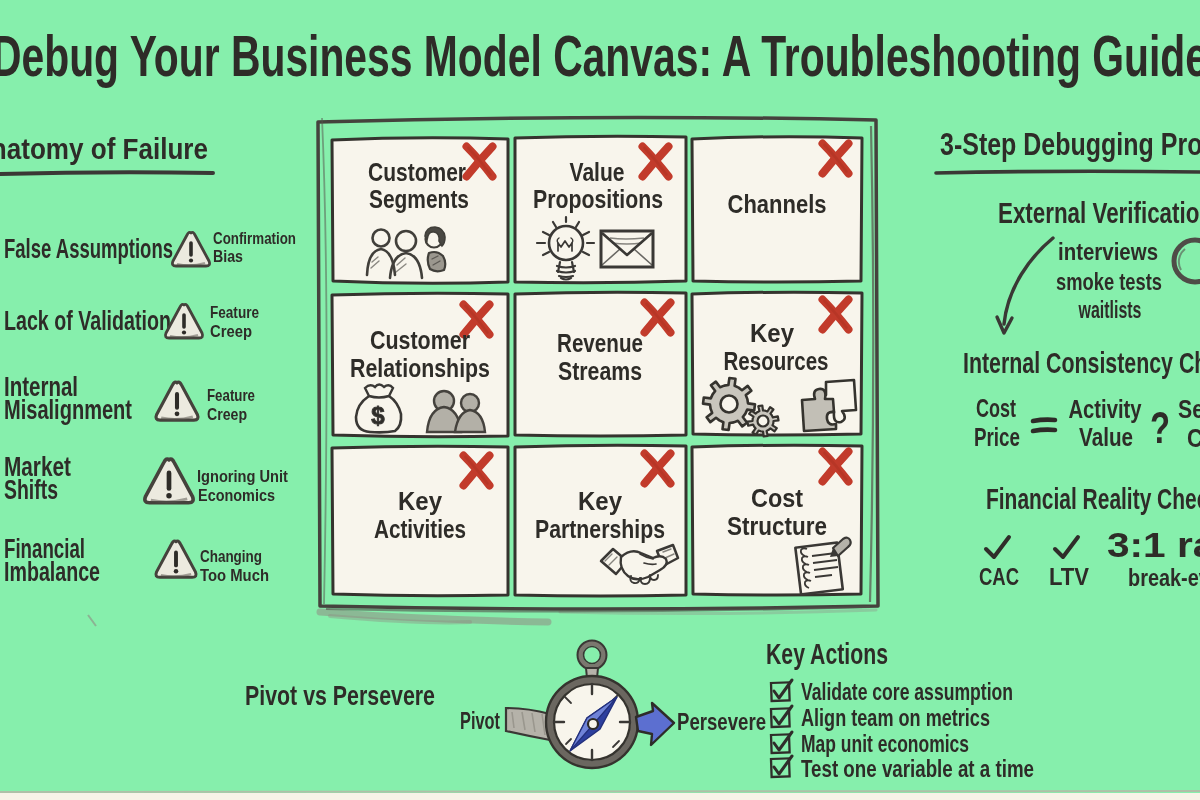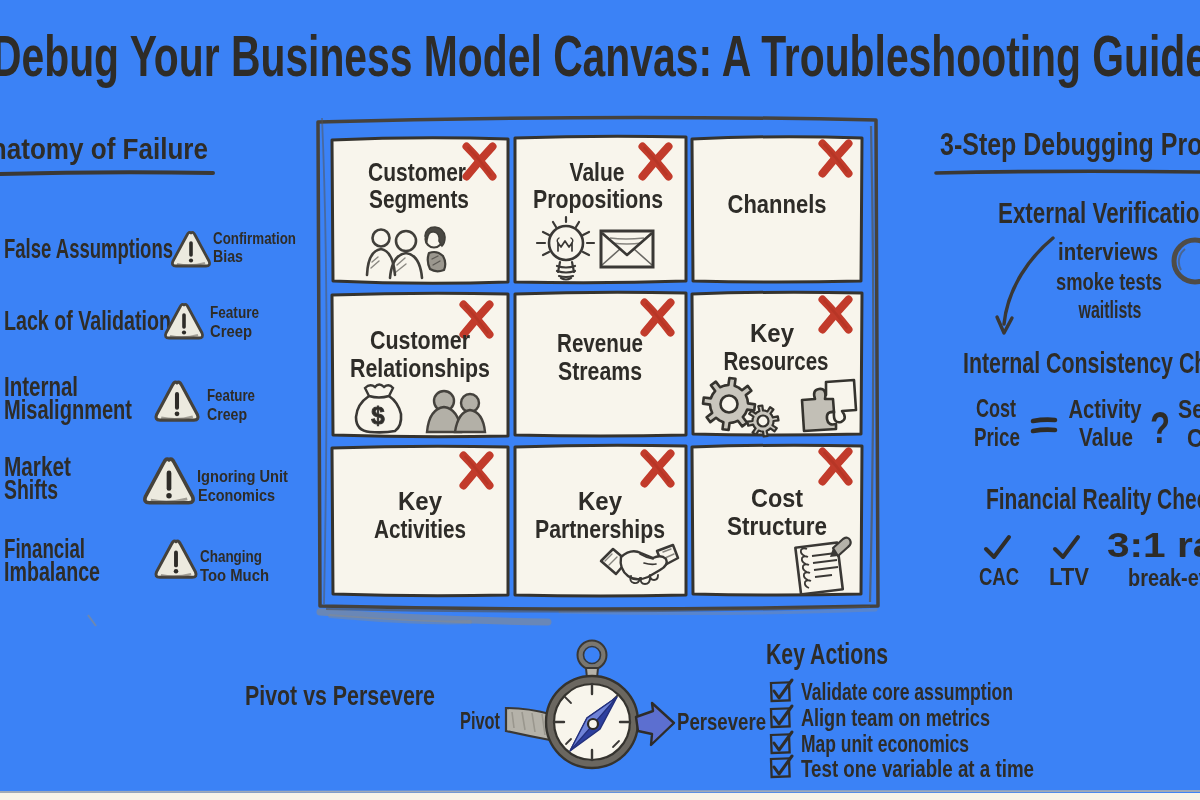--- a/index.html
+++ b/index.html
@@ -1,14 +1,14 @@
 <!DOCTYPE html>
 <html><head><meta charset="utf-8"><style>
 html,body{margin:0;padding:0}
-#page{position:relative;width:1200px;height:800px;background:#3b82f6;overflow:hidden}
+#page{position:relative;width:1200px;height:800px;background:#86efac;overflow:hidden}
 text{font-family:"Liberation Sans",sans-serif;font-weight:700;fill:#2e2c28;-webkit-font-smoothing:antialiased}
 </style></head><body>
 <div id="page">
 <svg width="1200" height="800" viewBox="0 0 1200 800">
 <defs>
 <g id="warntri">
   <path d="M0,-17 Q2,-19 4,-15 L18,11 Q20,16 15,16 L-15,16 Q-20,16 -18,11 L-4,-15 Q-2,-19 0,-17 Z" fill="#eceadf" stroke="#45423c" stroke-width="2.8" stroke-linejoin="round"></path>
   <path d="M-14,14 Q0,17 14,13" fill="none" stroke="#55524c" stroke-width="2.2" opacity="0.5"></path>
   <line x1="0" y1="-7" x2="0" y2="5" stroke="#2e2c28" stroke-width="3.6" stroke-linecap="round"></line>
   <circle cx="0" cy="10.5" r="2.1" fill="#2e2c28"></circle>

